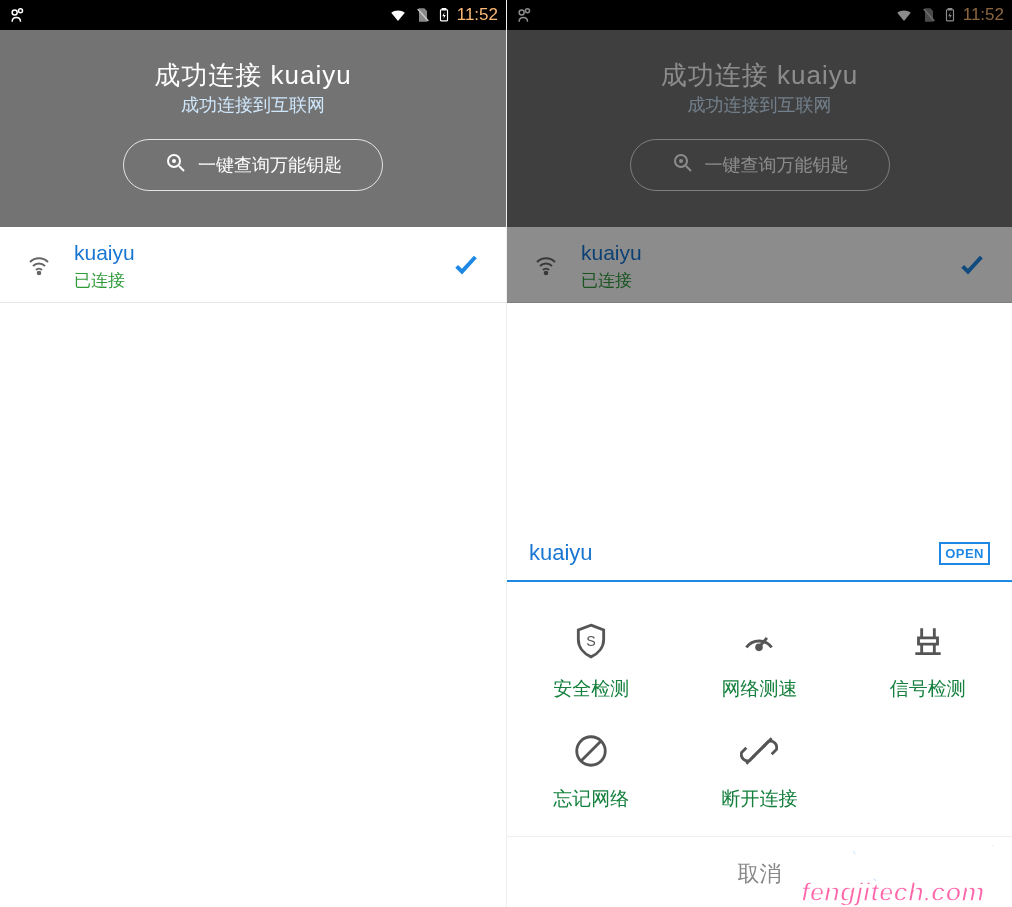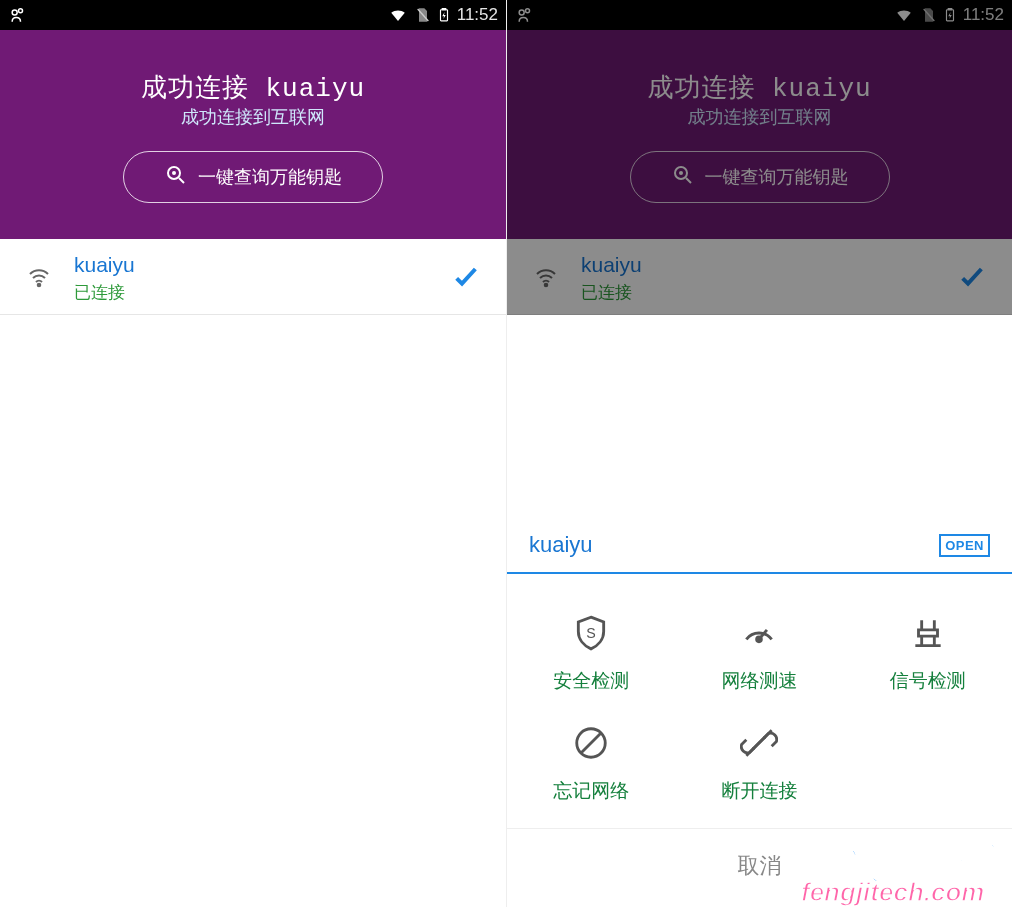--- a/index.html
+++ b/index.html
@@ -18,38 +18,37 @@
     position: relative;
     overflow: hidden;
     background: #fff;
   }
   .screen + .screen { border-left: 1px solid #eee; }
 
   
   .statusbar {
     height: 30px;
     background: #000;
-    color: #e5e5e5;
+    color: #fdba74;
     display: flex;
     align-items: center;
     padding: 0 8px;
     font-size: 17px;
     font-weight: 500;
   }
   .statusbar .left { flex: 0 0 auto; display:flex; align-items:center; }
   .statusbar .right { margin-left: auto; display: flex; align-items: center; gap: 6px; }
   .statusbar svg { display: block; }
 
   
   .hero {
-    background: #701a75;
+    background: #737373;
     color: #fff;
     text-align: center;
-    padding: 40px 16px 36px;
-    font-family: Liberation Mono, monospace;
+    padding: 28px 16px 36px;
   }
   .hero h1 { font-size: 26px; font-weight: 400; letter-spacing: 1px; }
   .hero .sub { font-size: 18px; color: #cfe7fb; }
   .key-btn {
     margin: 22px auto 0;
     width: 260px;
     height: 52px;
     border: 1.5px solid rgba(255,255,255,.8);
     border-radius: 999px;
     display: flex;
@@ -104,21 +103,21 @@
   }
   .cell {
     display:flex; flex-direction:column; align-items:center;
     gap: 16px; padding: 12px 0 18px; cursor:pointer;
   }
   .cell svg { width:38px; height:38px; color:#555; }
   .cell span { font-size:19px; color:#15803d;font-family:Liberation Mono, monospace; }
 
   .cancel {
     text-align:center; color:#888; font-size:22px;
-    padding: 22px 0 26px; border-top:1px solid #eee; cursor:pointer;
+    padding: 22px 0 18px; border-top:1px solid #eee; cursor:pointer;
   }
 
   
   .watermark {
     position:absolute; right:6px; bottom:2px; z-index:20;
     text-align:left; font-style:italic; font-weight:900;
     line-height:1; pointer-events:none;
     font-family: Arial, sans-serif;
   }
   .watermark .l1 { color:#1e90ff; font-size:40px; -webkit-text-stroke:2px #fff; letter-spacing:1px; }

